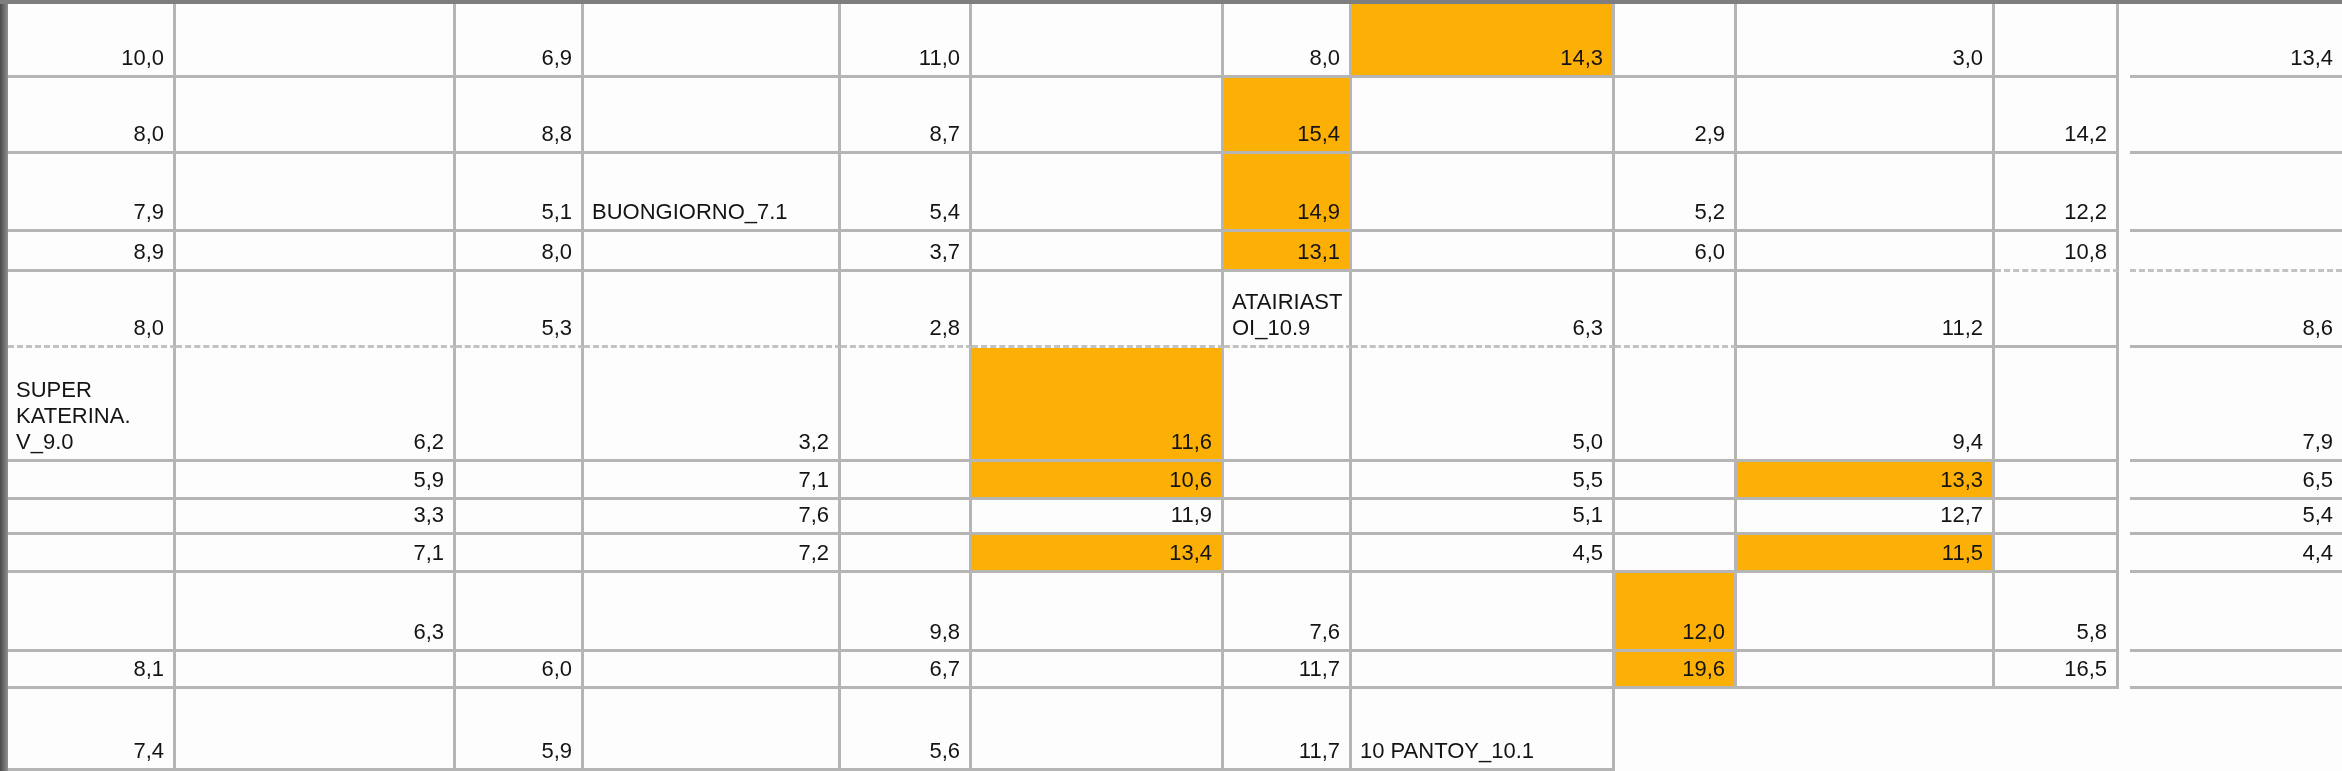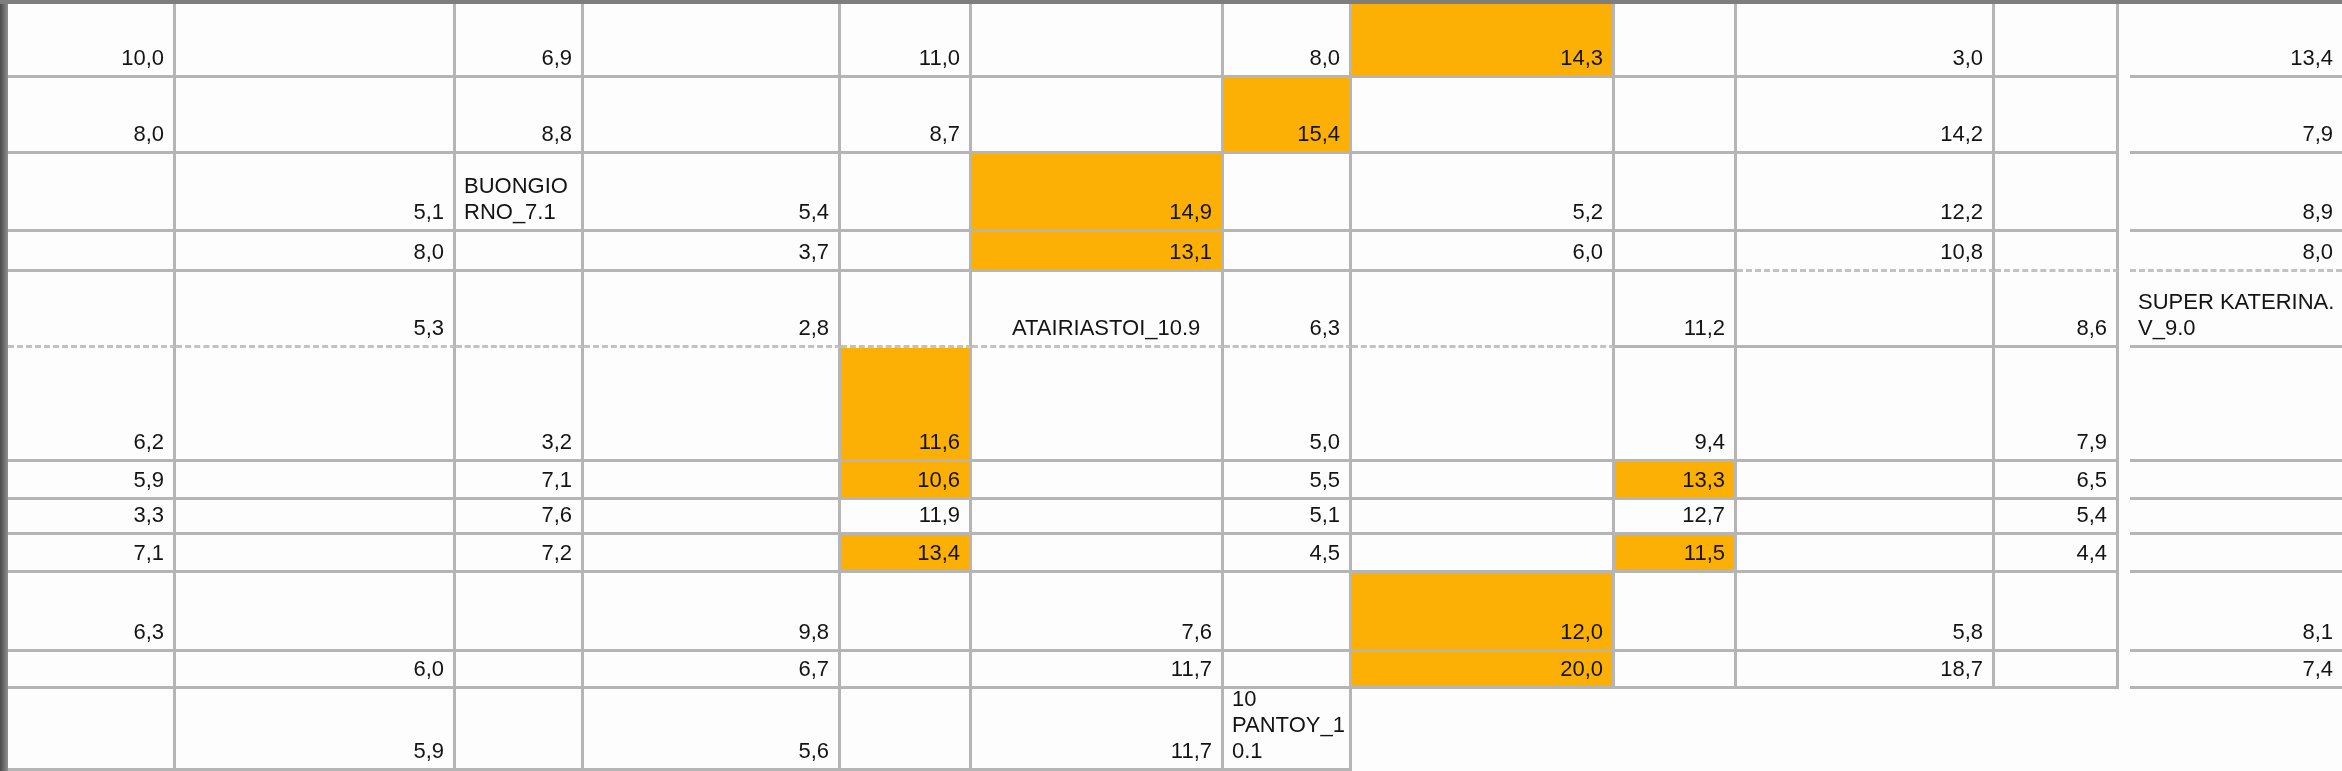--- a/index.html
+++ b/index.html
@@ -40,21 +40,21 @@
     align-items: flex-end;
     overflow: hidden;
     color: var(--text, #141414);
     font-size: 22px;
     line-height: 1.18;
   }
   .cell:nth-child(12n) { border-right: none; margin-left: 11px; }
 
   .cell.hl { background: var(--hl, #fcaf05); }
 
-  .cell.dash-bottom { border-bottom: 3px dashed var(--dash, #c2c2c2); padding-left: 32px; }
+  .cell.dash-bottom { border-bottom: 3px dashed var(--dash, #c2c2c2); }
 
   .cell .cv { display: block; width: 100%; }
 
   .cell.num .cv {
     text-align: right;
     white-space: nowrap;
     padding: 0 9px 4px 0;
   }
   .cell.txt .cv {
     text-align: left;
@@ -122,20 +122,23 @@
       </div>
       <div class="cell txt">
         <span class="cv"></span>
       </div>
       <div class="cell num hl">
         <span class="cv">15,4</span>
       </div>
       <div class="cell txt">
         <span class="cv"></span>
       </div>
+      <div class="cell num">
+        <span class="cv">2,9</span>
+      </div>
       <div class="cell txt">
         <span class="cv"></span>
       </div>
       <div class="cell num">
         <span class="cv">14,2</span>
       </div>
       <div class="cell txt">
         <span class="cv"></span>
       </div>
       <div class="cell num">
@@ -444,27 +447,27 @@
       <div class="cell txt">
         <span class="cv"></span>
       </div>
       <div class="cell num">
         <span class="cv">11,7</span>
       </div>
       <div class="cell txt">
         <span class="cv"></span>
       </div>
       <div class="cell num hl">
-        <span class="cv">20,0</span>
-      </div>
-      <div class="cell txt">
-        <span class="cv"></span>
-      </div>
-      <div class="cell num">
-        <span class="cv">18,7</span>
+        <span class="cv">19,6</span>
+      </div>
+      <div class="cell txt">
+        <span class="cv"></span>
+      </div>
+      <div class="cell num">
+        <span class="cv">16,5</span>
       </div>
       <div class="cell txt">
         <span class="cv"></span>
       </div>
       <div class="cell num">
         <span class="cv">7,4</span>
       </div>
       <div class="cell txt">
         <span class="cv"></span>
       </div>

